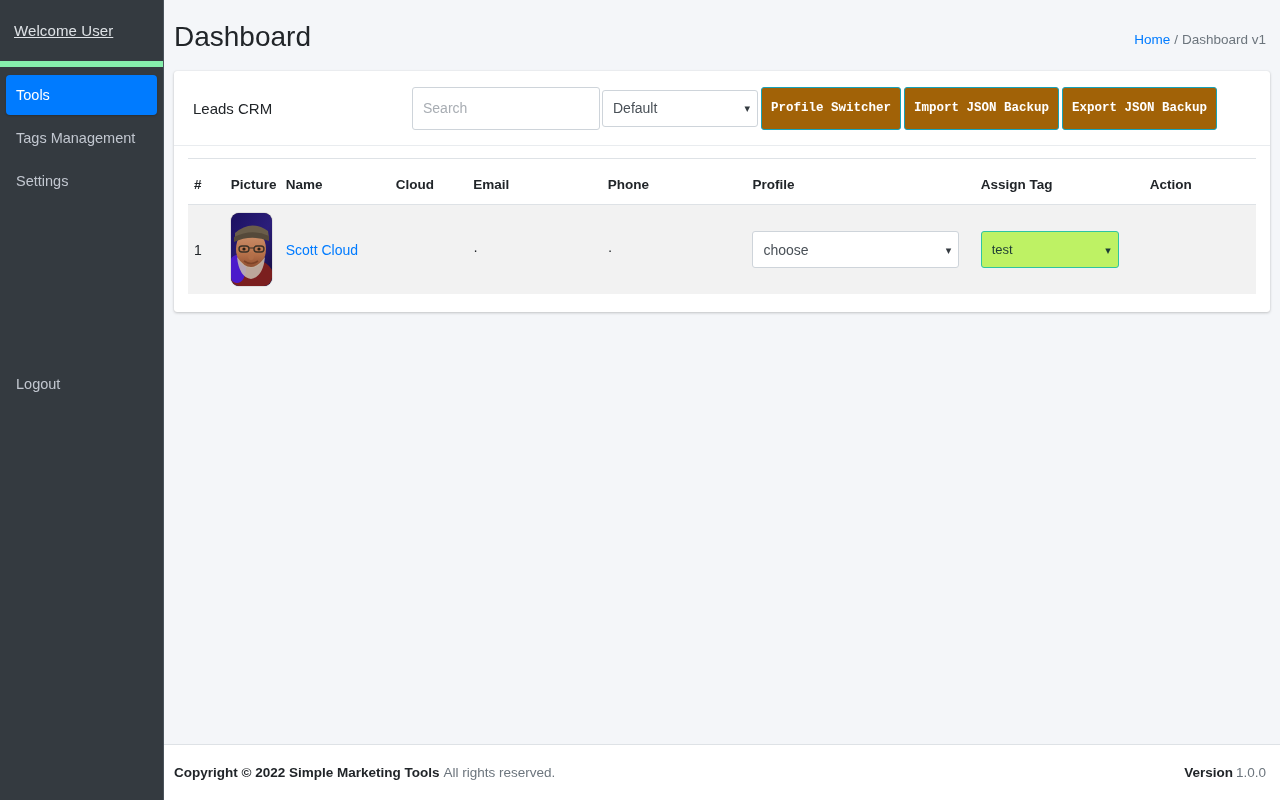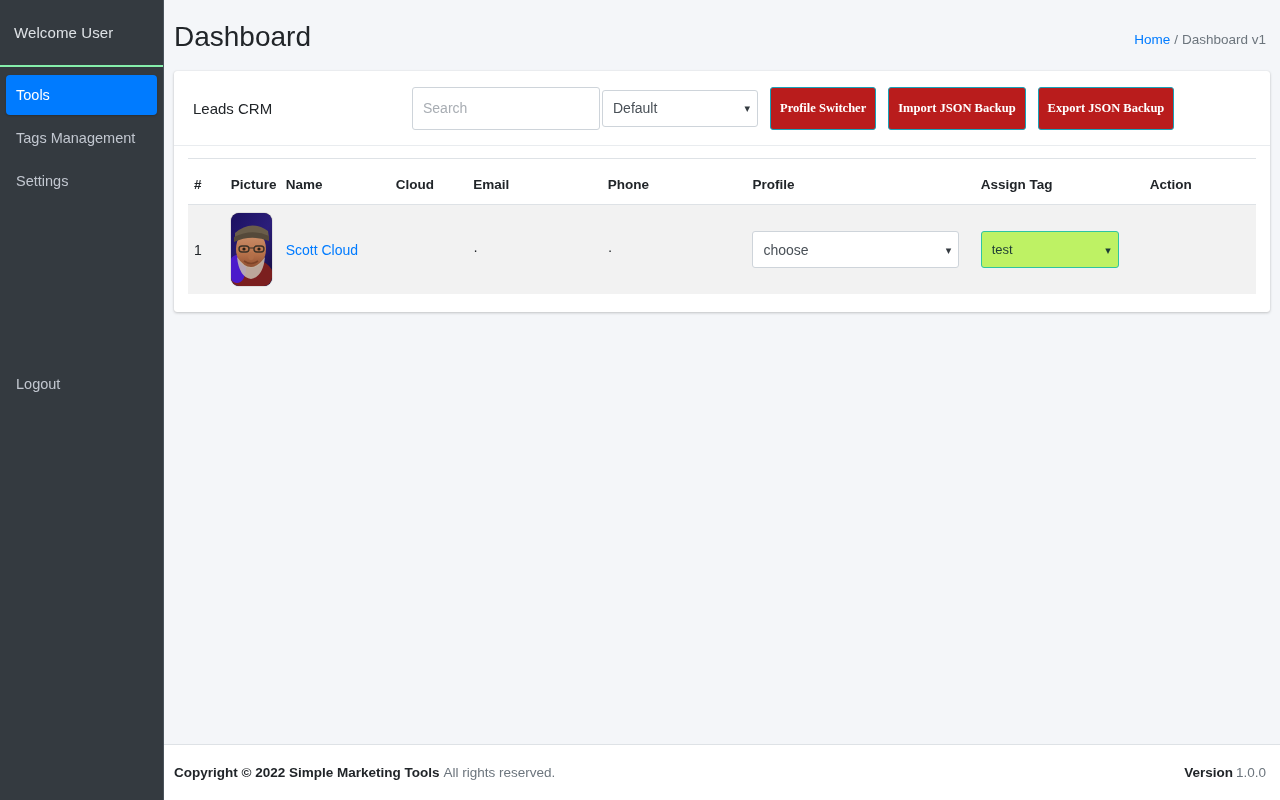--- a/index.html
+++ b/index.html
@@ -25,22 +25,23 @@
     flex-direction: column;
     border-right: 1px solid #4b545c;
   }
   .brand {
     height: 67px;
     display: flex;
     align-items: center;
     padding: 0 14px;
     color: #dee2e6;
     font-size: 15px;
-    border-bottom: 2px solid #86efac;
+    border-bottom: 6px solid #86efac;
     letter-spacing: .1px;
+    text-decoration: underline;
   }
   .nav { padding: 8px 6px 0 6px; flex: 0 0 auto; }
   .nav-item {
     display: block;
     padding: 11px 10px;
     margin-bottom: 3px;
     font-size: 14.5px;
     color: #c2c7d0;
     border-radius: 4px;
     line-height: 18px;
@@ -138,31 +139,31 @@
   .caret {
     position: absolute;
     right: 8px; top: 50%;
     transform: translateY(-50%);
     font-size: 11px;
     color: #343a40;
     pointer-events: none;
     font-family: "DejaVu Sans", sans-serif;
   }
   .btn {
-    background: #b91c1c;
+    background: #a16207;
     color: #ffffff;
     border: 1px solid #17a2b8;
     border-radius: 3px;
     font-size: 12.5px;
     font-weight: bold;
     padding: 8px 9px;
     height: 43px;
     cursor: pointer;
-    margin-left: 12px;
-    font-family: Liberation Serif, serif;
+    margin-left: 3px;
+    font-family: Liberation Mono, monospace;
     white-space: nowrap;
     line-height: 25px;
   }
 
   
   .card-body { padding: 12px 14px 18px 14px; }
   table.data-table {
     width: 100%;
     border-collapse: collapse;
     table-layout: fixed;

